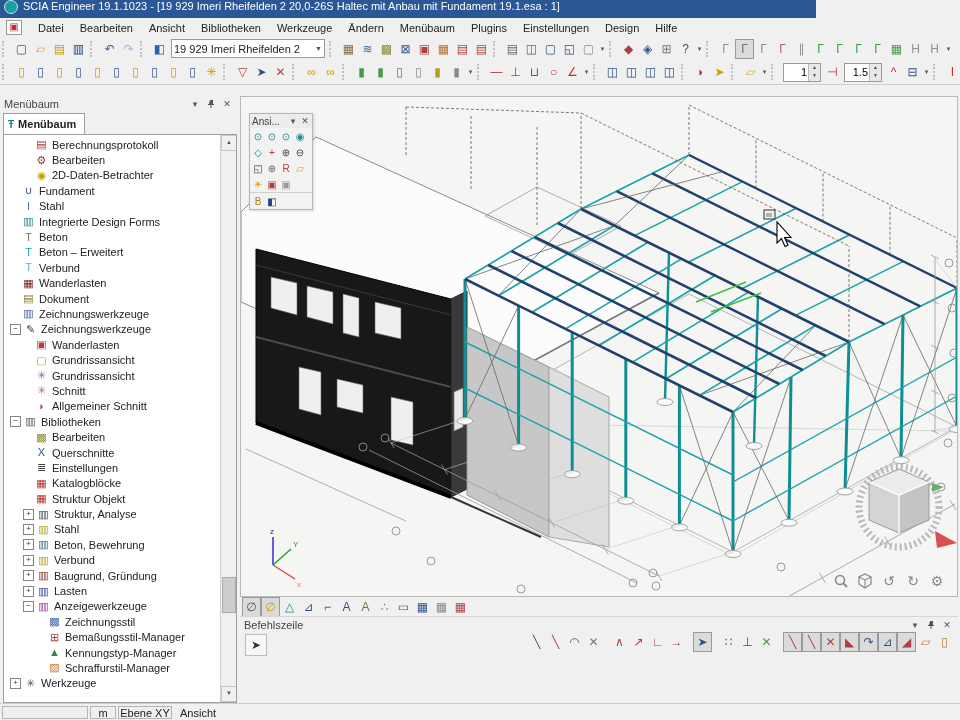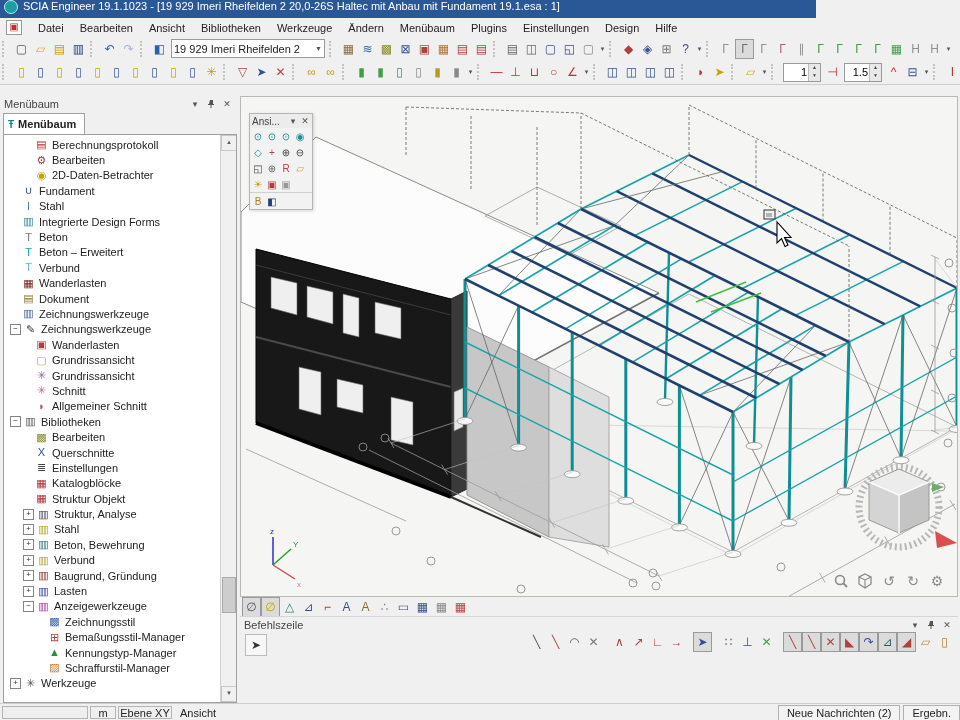--- a/index.html
+++ b/index.html
@@ -763,18 +763,14 @@
           <span class="tbtn" style="color: rgb(176, 128, 48);">▯</span>
         </div>
     </div>
   </div>
 
   <div id="statusbar">
     <div class="sseg" style="width:86px"></div>
     <div class="sseg" style="width:26px">m</div>
     <div class="sseg" style="width:54px">Ebene XY</div>
     <span id="status-ready">Ansicht</span>
-    <div id="status-right">
-      <div class="sbtnseg">Neue Nachrichten (2)</div>
-      <div class="sbtnseg">Ergebn.</div>
-    </div>
   </div>
 </div>
 
 </body></html>

